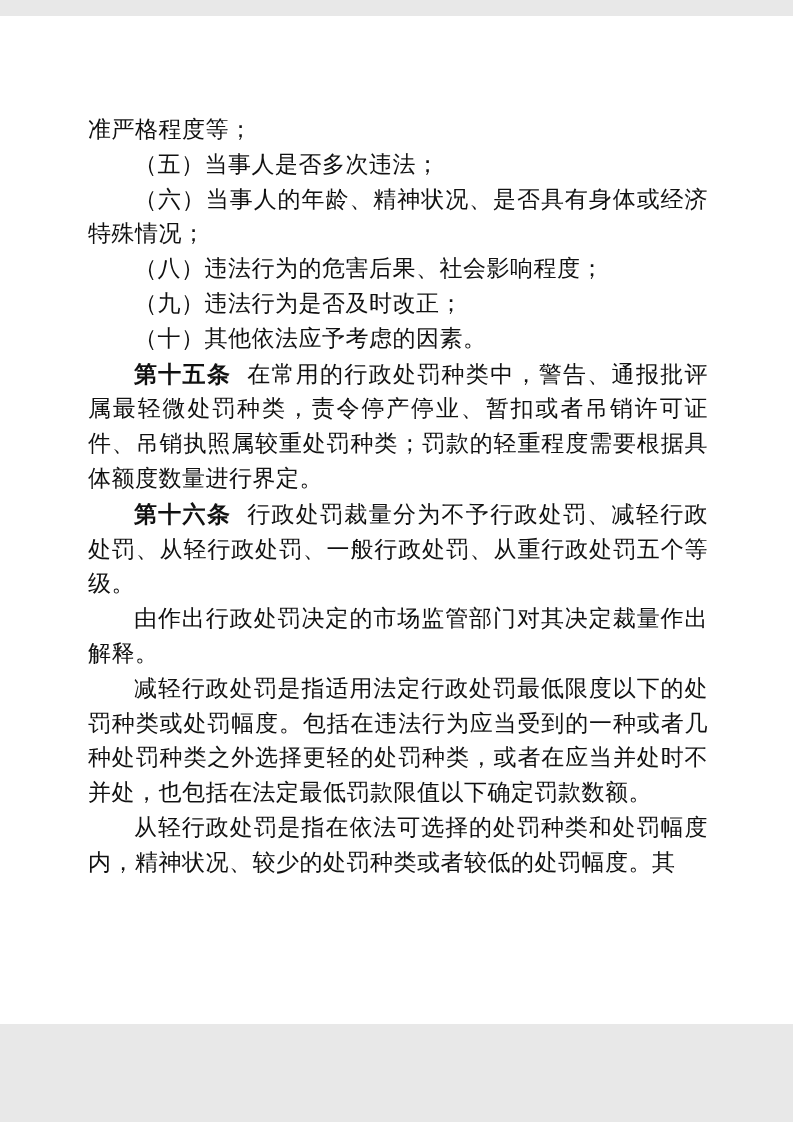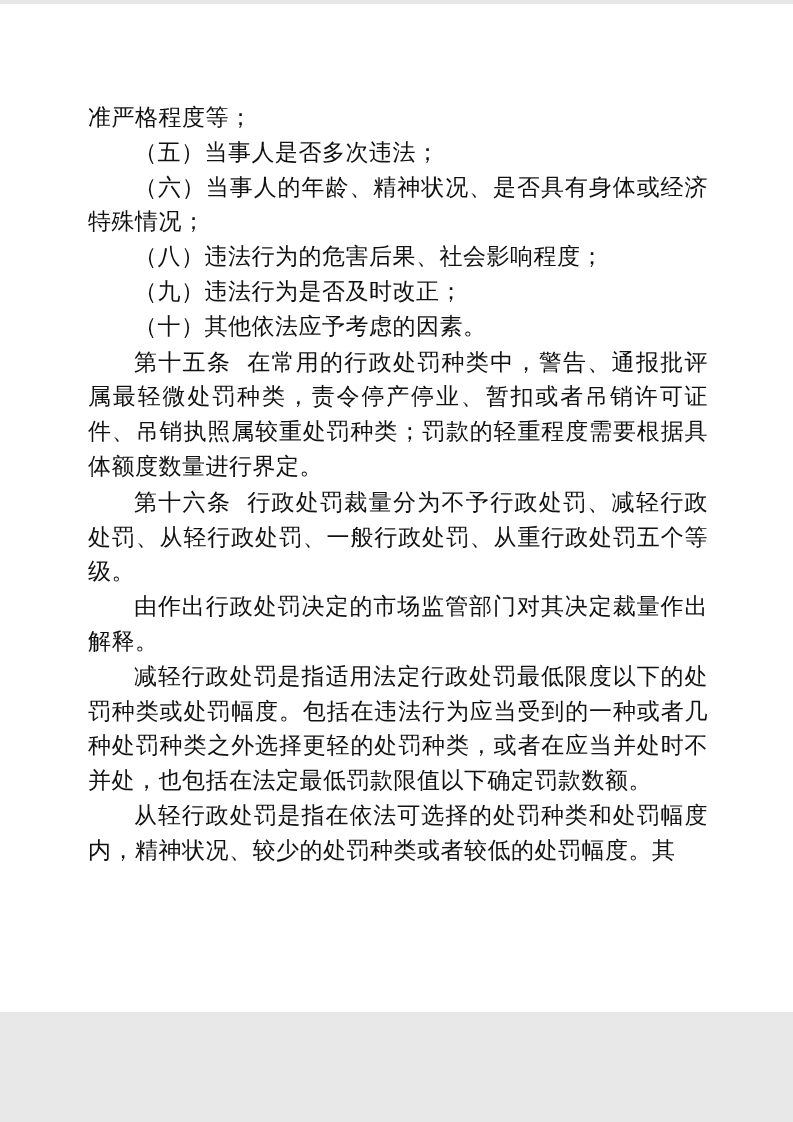--- a/index.html
+++ b/index.html
@@ -4,21 +4,21 @@
 <style>
   html, body {
     margin: 0;
     padding: 0;
     background: #e8e8e8;
   }
   .sheet {
     position: relative;
     width: 793px;
     height: 1008px;
-    margin: 4px auto;
+    margin: 16px auto;
     background: #ffffff;
     overflow: hidden;
     color: #111111;
   }
   .content {
     position: absolute;
     top: 97px;
     left: 88px;
     width: 620px;
     font-family: "Liberation Serif", "DejaVu Serif", serif;
@@ -30,21 +30,21 @@
   }
   .content p {
     margin: 0;
     padding: 0;
     text-indent: 2em;
   }
   .content p.no-indent {
     text-indent: 0;
   }
   .article-label {
-    font-weight: normal;
+    font-weight: bold;
     font-family: "Liberation Sans", "DejaVu Sans", sans-serif;
     margin-right: 16px;
   }
   .page-number {
     position: absolute;
     left: 0;
     right: 0;
     top: 1056px;
     text-align: center;
     font-family: "Liberation Serif", "DejaVu Serif", serif;

